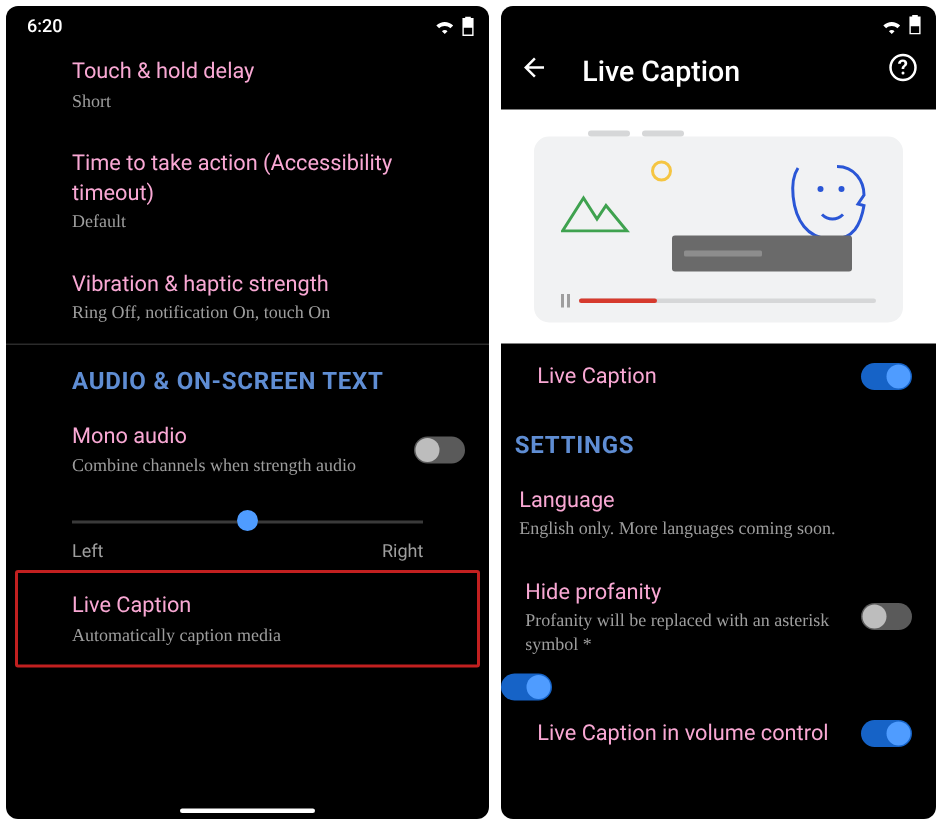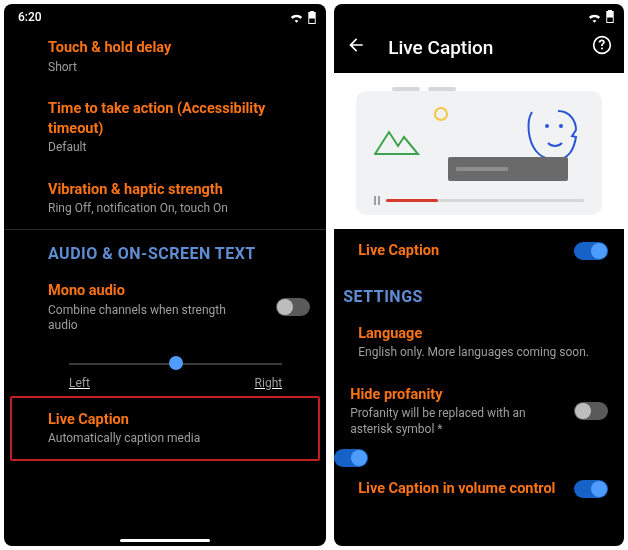--- a/index.html
+++ b/index.html
@@ -43,22 +43,22 @@
     padding: 10px 12px 14px 12px;
   }
   .appbar .back { margin-right: 22px; }
   .appbar h1 { font-size: 19px; font-weight: 500; flex:1; }
   .appbar .act { margin-left: 14px; }
 
   
   .item {
     padding: 12px 18px 12px 44px;
   }
-  .item .title { font-size: 14.5px; color:#f97316; line-height:1.35;font-weight:bold; }
-  .item .sub { font-size: 12px; color:#9e9e9e; margin-top: 2px; line-height:1.3; }
+  .item .title { font-size: 14.5px; color:#f9a8d4; line-height:1.35; }
+  .item .sub { font-size: 12px; color:#9e9e9e; margin-top: 2px; line-height:1.3;font-family:Liberation Serif, serif; }
   .section-header {
     font-size: 16px;
     font-weight: 700;
     color:#5f8dd3;
     letter-spacing: .5px;
     padding: 14px 18px 6px 44px;
   }
   .divider { border-top:1px solid #2b2b2b; }
 
   .row { display:flex; align-items:center; }
@@ -68,21 +68,21 @@
     background:#5a5a5a; position:relative; margin-right:16px; flex:0 0 auto;
   }
   .toggle::after {
     content:""; position:absolute; width:16px; height:16px; border-radius:50%;
     background:#bdbdbd; top:1px; left:1px;
   }
   .toggle.on { background:#1663c7; }
   .toggle.on::after { background:#4f9cff; left:auto; right:1px; }
 
   
-  .slider-wrap { padding: 0 44px 6px 65px; text-decoration: underline; }
+  .slider-wrap { padding: 0 44px 6px 44px; }
   .slider-line {
     position:relative; height: 24px; margin-top:6px;
   }
   .slider-track {
     position:absolute; top:11px; left:0; right:0; height:2px; background:#3a3a3a;
   }
   .slider-thumb {
     position:absolute; top:4px; width:14px; height:14px; border-radius:50%;
     background:#4f9cff; transform:translateX(-50%);
   }
@@ -253,21 +253,21 @@
   <div class="scroll">
     <div class="row">
       <div class="item" style="padding-left:24px">
         <div class="title">Live Caption</div>
       </div>
       <div class="toggle on"></div>
     </div>
 
     <div class="section-header" style="padding-left:9px">SETTINGS</div>
 
-    <div class="item" style="padding-left:24px">
+    <div class="item" style="padding-left:12px">
       <div class="title">Language</div>
       <div class="sub">English only. More languages coming soon.</div>
     </div>
 
     <div class="row">
       <div class="item" style="padding-left:16px">
         <div class="title">Hide profanity</div>
         <div class="sub">Profanity will be replaced with an asterisk symbol *</div>
       </div>
       <div class="toggle"></div>

